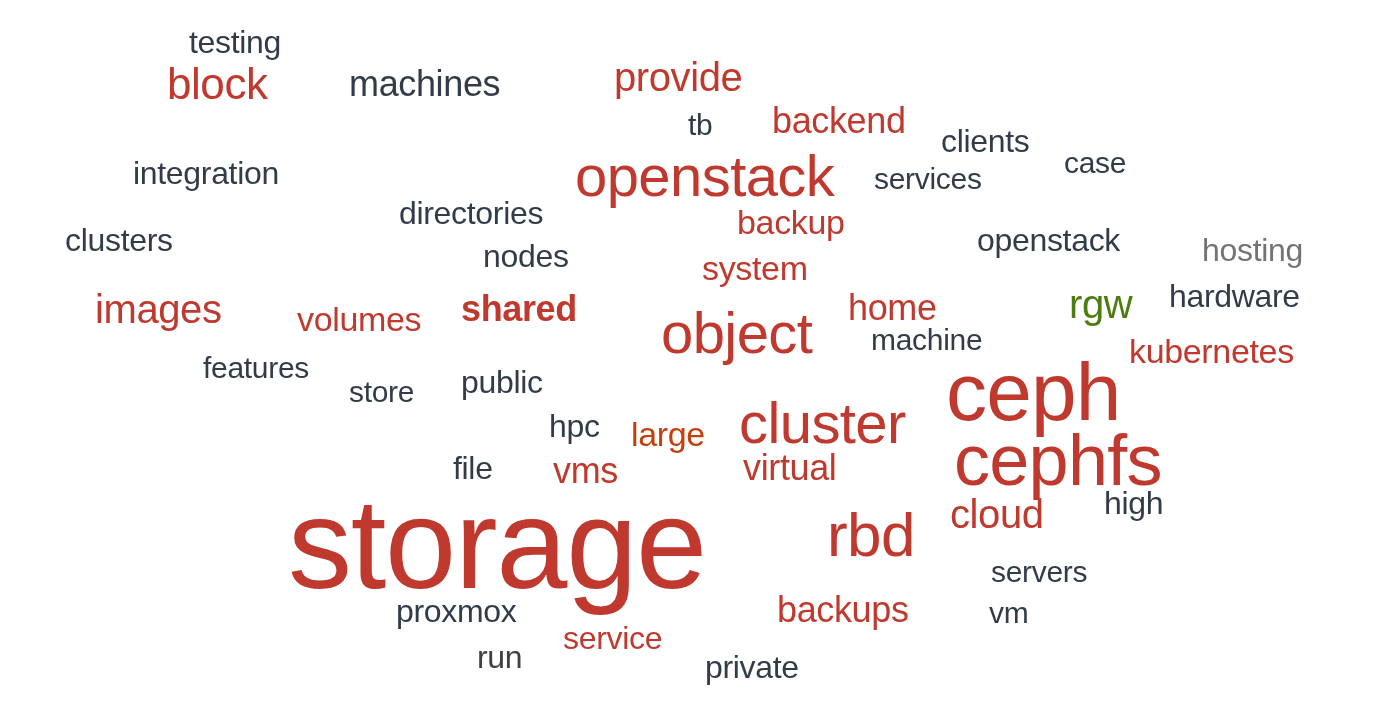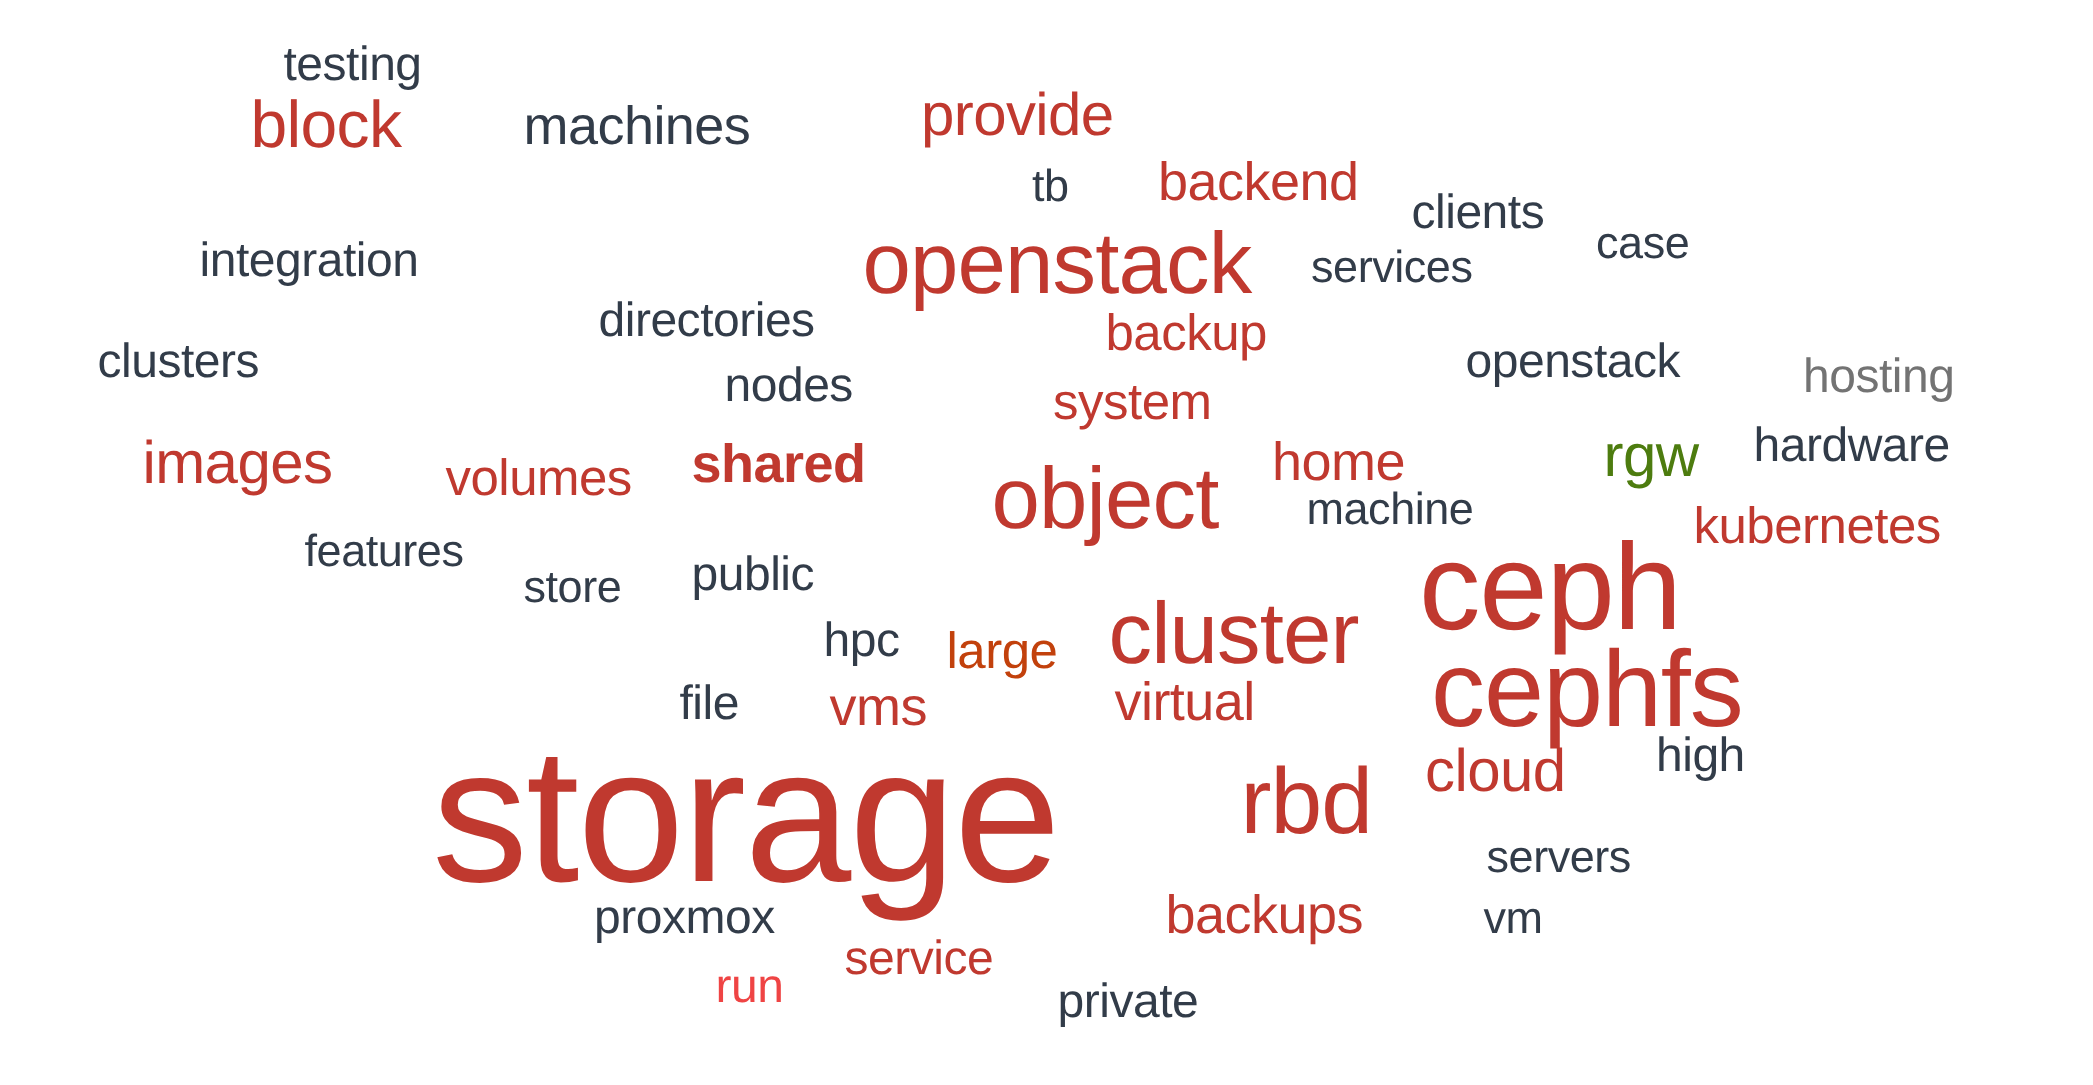--- a/index.html
+++ b/index.html
@@ -73,15 +73,15 @@
     <span class="word" style="left: 871px; top: 325px; font-size: 30px; color: rgb(50, 60, 73);">machine</span>
     <span class="word" style="left: 203px; top: 353px; font-size: 30px; color: rgb(50, 60, 73);">features</span>
     <span class="word" style="left: 461px; top: 366px; font-size: 32px; color: rgb(50, 60, 73);">public</span>
     <span class="word" style="left: 349px; top: 377px; font-size: 30px; color: rgb(50, 60, 73);">store</span>
     <span class="word" style="left: 549px; top: 410px; font-size: 32px; color: rgb(50, 60, 73);">hpc</span>
     <span class="word" style="left: 453px; top: 452px; font-size: 32px; color: rgb(50, 60, 73);">file</span>
     <span class="word" style="left: 1104px; top: 487px; font-size: 32px; color: rgb(50, 60, 73);">high</span>
     <span class="word" style="left: 991px; top: 557px; font-size: 30px; color: rgb(50, 60, 73);">servers</span>
     <span class="word" style="left: 396px; top: 595px; font-size: 32px; color: rgb(50, 60, 73);">proxmox</span>
     <span class="word" style="left: 989px; top: 598px; font-size: 30px; color: rgb(50, 60, 73);">vm</span>
-    <span class="word" style="left: 477px; top: 641px; font-size: 32px; color: #ef4444;">run</span>
+    <span class="word" style="left: 477px; top: 641px; font-size: 32px; color: #404040;">run</span>
     <span class="word" style="left: 705px; top: 651px; font-size: 32px; color: rgb(50, 60, 73);">private</span>
   </div>
 
 </body></html>

